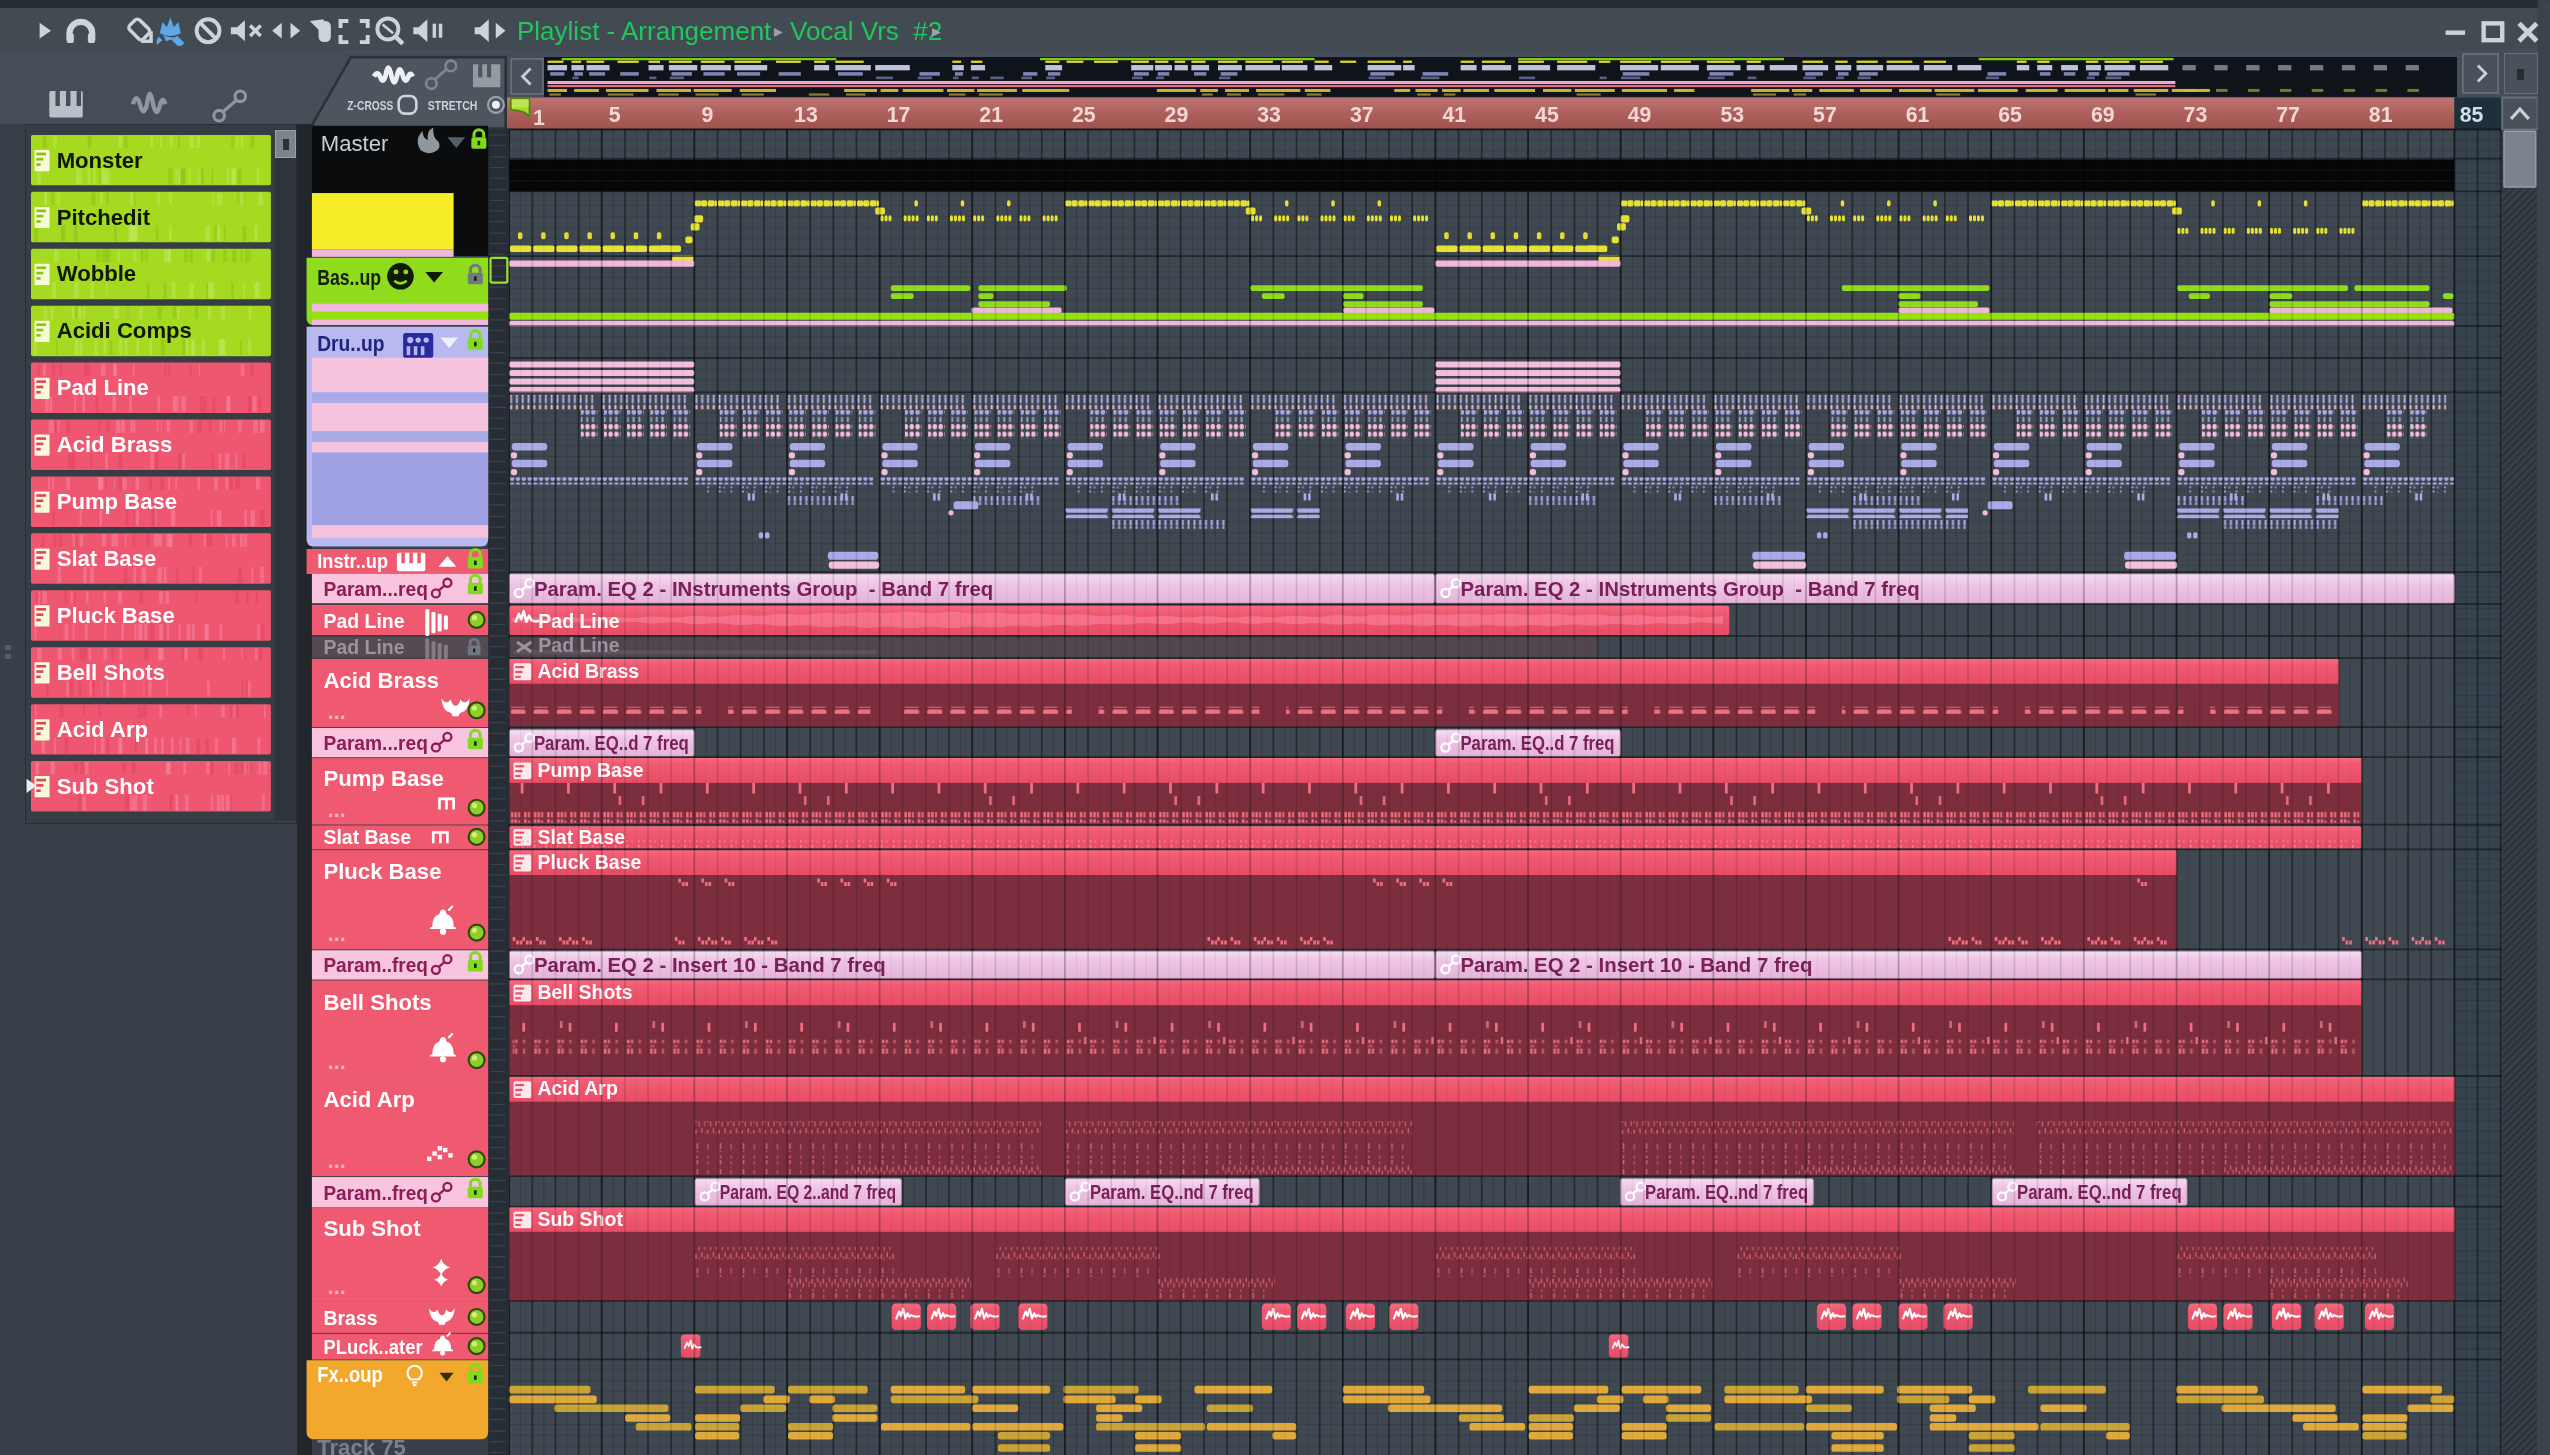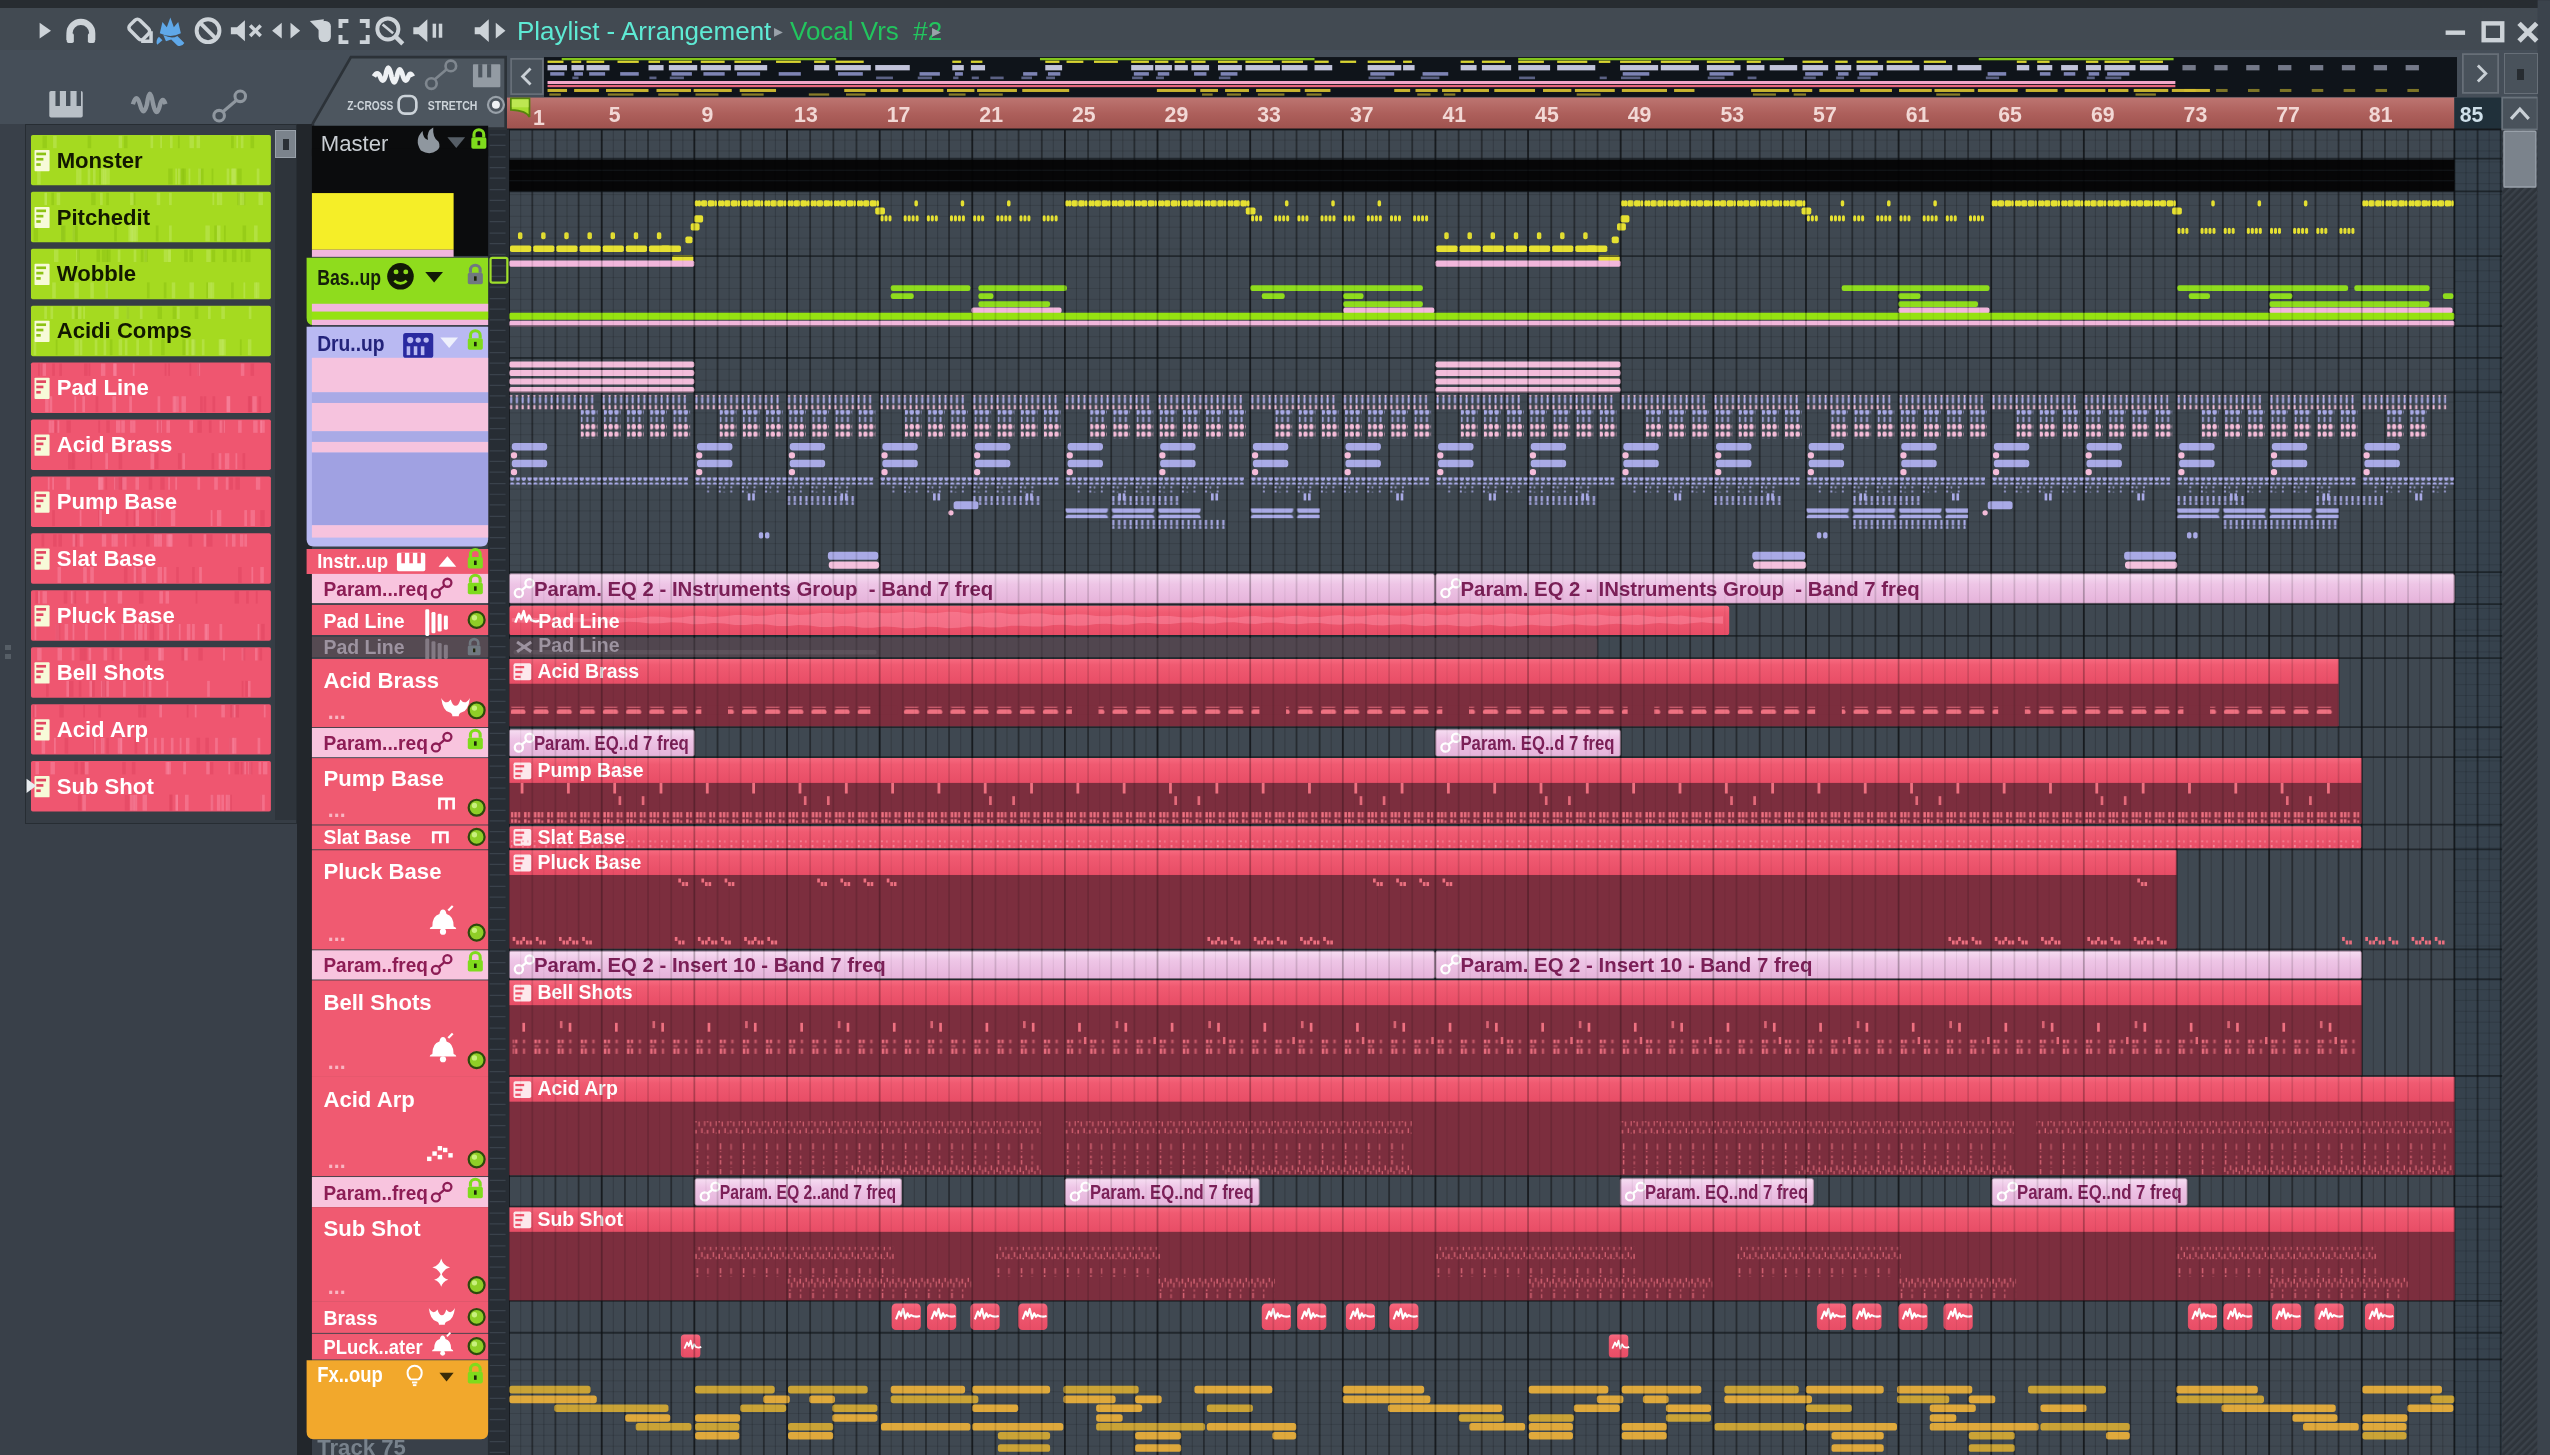--- a/index.html
+++ b/index.html
@@ -1748,21 +1748,21 @@
     <path d="M392 24 h-9 v8 m0 8 v8 h9 M405 24 h9 v8 m0 8 v8 h-9" stroke="#cdd3d8" stroke-width="4.5" fill="none"></path>
     <circle cx="437" cy="33" r="12" stroke="#cdd3d8" stroke-width="4.5" fill="none"></circle>
     <line x1="446" y1="42" x2="454" y2="50" stroke="#cdd3d8" stroke-width="5"></line>
     <line x1="431" y1="28" x2="443" y2="38" stroke="#cdd3d8" stroke-width="3"></line>
     <path d="M466 31 h6 l10 -9 v26 l-10 -9 h-6 z" fill="#cdd3d8"></path>
     <rect x="488" y="27" width="4" height="16" fill="#cdd3d8"></rect>
     <rect x="495" y="27" width="4" height="16" fill="#cdd3d8"></rect>
     <path d="M536 31 h6 l10 -9 v26 l-10 -9 h-6 z" fill="#cdd3d8"></path>
     <path d="M560 26 l11 9 -11 9 z" fill="#cdd3d8"></path>
   </svg>
-<div class="abs" style="left:517px;top:16px;font-size:26px;color:#5eead4;font-weight:400">Playlist - Arrangement</div>
+<div class="abs" style="left:517px;top:16px;font-size:26px;color:#22c55e;font-weight:400">Playlist - Arrangement</div>
 <div class="abs" style="left:774px;top:21px;font-size:17.7px;color:#9aa2aa">▸</div>
 <div class="abs" style="left:790px;top:16px;font-size:26px;color:#22c55e">Vocal Vrs&nbsp; #2</div>
 <div class="abs" style="left:932px;top:21px;font-size:17.7px;color:#9aa2aa">▸</div>
 <svg class="abs" style="left:2435px;top:17.7px" width="115" height="32" viewBox="0 0 130 36">
 <rect x="12" y="14" width="22" height="5" fill="#ccd2d7"></rect>
 <rect x="55" y="6" width="21" height="19" fill="none" stroke="#ccd2d7" stroke-width="5"></rect>
 <path d="M95 6 l20 20 m0 -20 l-20 20" stroke="#ccd2d7" stroke-width="5.5"></path>
   </svg>
 <svg class="abs" style="left:0;top:84px" width="301" height="44" viewBox="0 0 340 50">
 <g fill="#b9c0c7">

